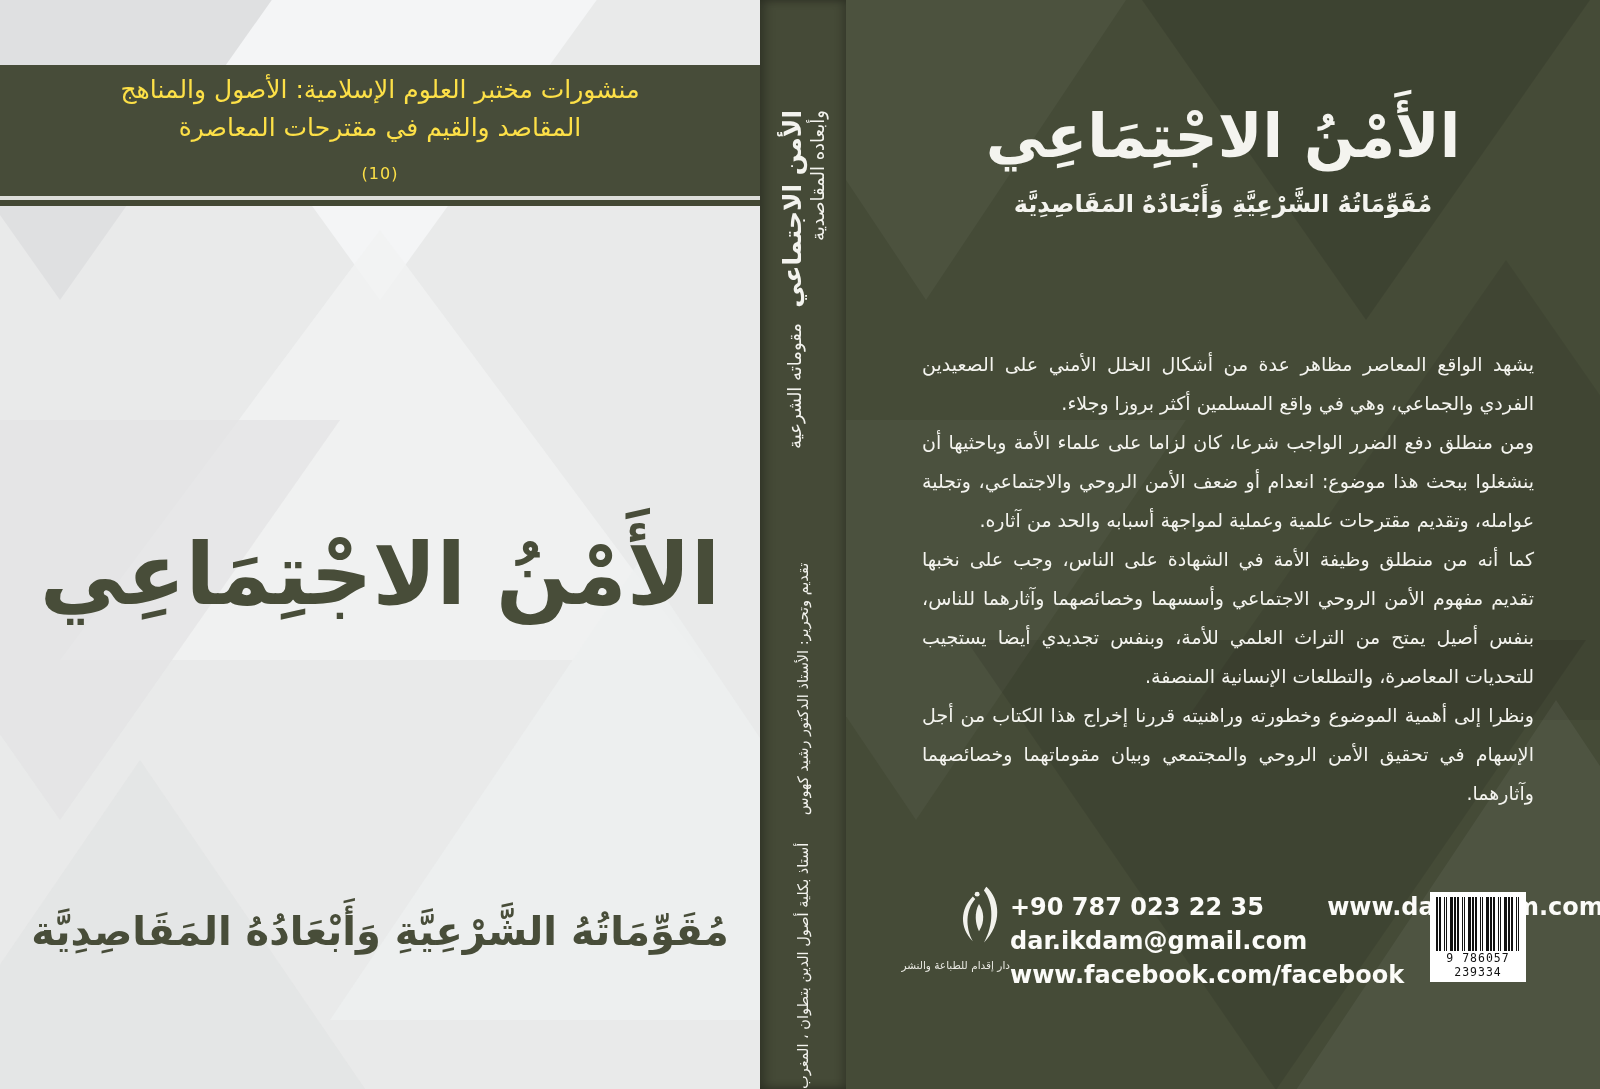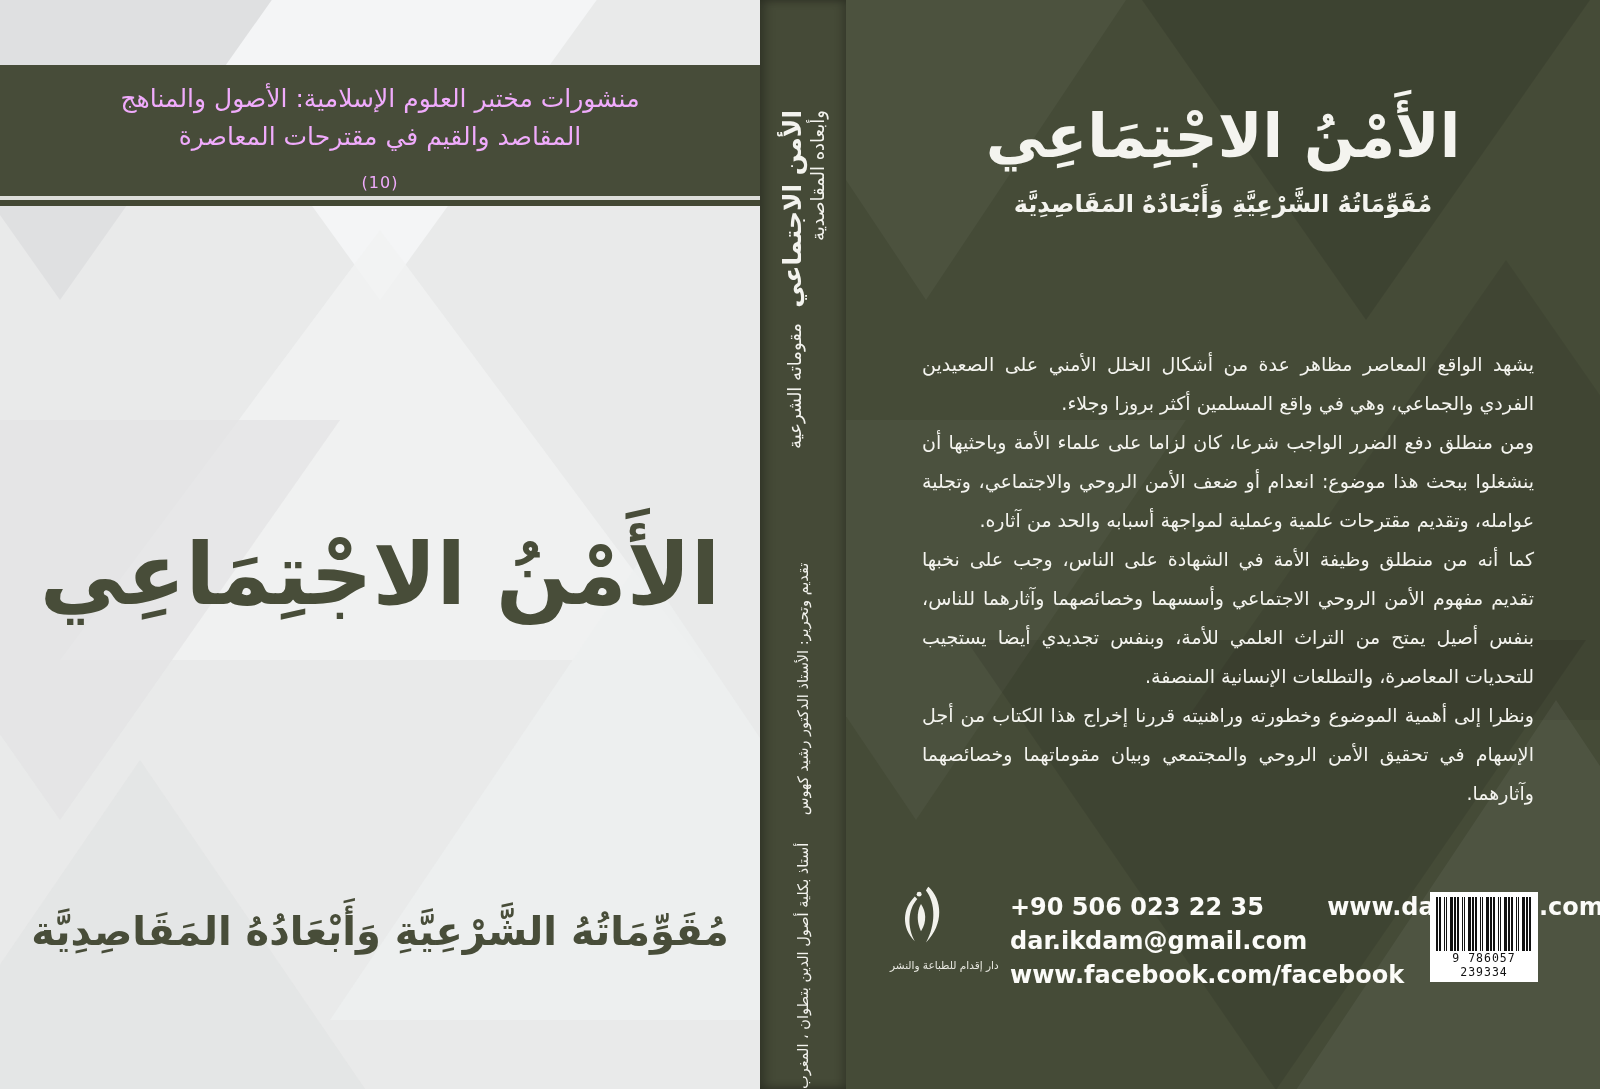--- a/index.html
+++ b/index.html
@@ -4,21 +4,21 @@
 <style>
   html,body{margin:0;padding:0;background:#222;}
   *{box-sizing:border-box;}
   .page{position:relative;width:1600px;height:1089px;overflow:hidden;
         font-family:"DejaVu Sans",sans-serif;}
   
   .front{position:absolute;left:0;top:0;width:760px;height:1089px;background:#e9eaea;overflow:hidden;}
   .tri{position:absolute;pointer-events:none;}
   .front .c{position:relative;z-index:2;}
   .series-band{position:absolute;left:0;top:65px;width:100%;height:131px;background:#474c39;
-               color:#f0abfc;text-align:center;padding-top:15px;}
+               color:#fde047;text-align:center;padding-top:6px;}
   .series-band .l{font-size:25px;line-height:38px;}
   .series-band .n{font-size:16px;line-height:30px;letter-spacing:1px;margin-top:12px;}
   .band-gap{position:absolute;left:0;top:196px;width:100%;height:4px;background:#dededb;}
   .band-line{position:absolute;left:0;top:200px;width:100%;height:6px;background:#434834;}
   .front-title{position:absolute;left:0;top:330px;width:100%;height:225px;display:flex;
                align-items:center;justify-content:center;font-size:86px;font-weight:bold;
                color:#484d39;white-space:nowrap;}
   .front-subtitle{position:absolute;left:0;top:552px;width:100%;text-align:center;
                   font-size:40px;font-weight:bold;color:#484d39;}
   
@@ -33,27 +33,27 @@
   .spine-credits{font-size:14.5px;margin-right:112px;white-space:nowrap;}
   
   .back{position:absolute;left:846px;top:0;width:754px;height:1089px;background:#454b37;overflow:hidden;
         color:#f4f4ef;}
   .back-head{position:absolute;left:0;top:88px;width:100%;text-align:center;z-index:2;}
   .back-title{font-size:60px;font-weight:bold;line-height:96px;white-space:nowrap;}
   .back-subtitle{font-size:24px;font-weight:bold;margin-top:6px;}
   .about{position:absolute;left:76px;top:345px;width:612px;z-index:2;direction:rtl;}
   .about h3{margin:0 0 16px 0;text-align:center;font-size:29px;font-weight:bold;}
   .about p{margin:0;font-size:19px;line-height:39px;text-align:justify;text-align-last:right;}
-  .back-pub-logo{position:absolute;left:44px;top:885px;width:120px;text-align:left;z-index:2;}
+  .back-pub-logo{position:absolute;left:44px;top:885px;width:120px;text-align:right;z-index:2;}
   .back-pub-logo .cap{font-size:10.5px;color:#e9e9e2;margin-top:4px;white-space:nowrap;}
   .contact{position:absolute;left:164px;top:893px;z-index:2;display:grid;
            grid-template-columns:auto auto;column-gap:20px;row-gap:6px;direction:ltr;
            font-size:24px;font-weight:bold;color:#fbfbf8;white-space:nowrap;}
   .contact .fb{grid-column:1 / span 2;}
-  .barcode{position:absolute;left:584px;top:892px;width:108px;height:90px;background:#fff;z-index:2;
+  .barcode{position:absolute;left:584px;top:892px;width:96px;height:90px;background:#fff;z-index:2;
            padding:5px 6px 3px 6px;display:flex;flex-direction:column;}
   .bars{flex:1;background:repeating-linear-gradient(90deg,
         #111 0 2px,#fff 2px 3px,#111 3px 5px,#fff 5px 8px,#111 8px 9px,#fff 9px 10px,
         #111 10px 11px,#fff 11px 14px,#111 14px 17px,#fff 17px 18px);}
   .barcode .num{font-size:11.5px;color:#111;text-align:center;letter-spacing:1px;
                 font-family:"DejaVu Sans Mono",monospace;line-height:14px;}
 </style>
 </head>
 <body>
 
@@ -122,21 +122,21 @@
           <path fill="#f2f2ec" d="M62,2 C84,22 88,62 58,92 C74,64 74,28 58,8 C60,4 61,3 62,2 Z"></path>
           <path fill="#f2f2ec" d="M40,18 C20,38 18,68 40,90 C28,68 28,40 44,22 Z"></path>
           <path fill="#f2f2ec" d="M50,30 C58,42 60,58 50,74 C44,62 42,44 50,30 Z"></path>
           <circle fill="#f2f2ec" cx="47" cy="14" r="4"></circle>
         </svg>
       </span>
       <div class="cap">دار إقدام للطباعة والنشر</div>
     </div>
 
     <div class="contact">
-      <span>+90 506 023 22 35</span>
+      <span>+90 787 023 22 35</span>
       <span>www.dar-ikdam.com</span>
       <span>dar.ikdam@gmail.com</span>
       <span class="fb">www.facebook.com/facebook</span>
     </div>
 
     <div class="barcode">
       <div class="bars"></div>
       <div class="num">9 786057 239334</div>
     </div>
   </div>

